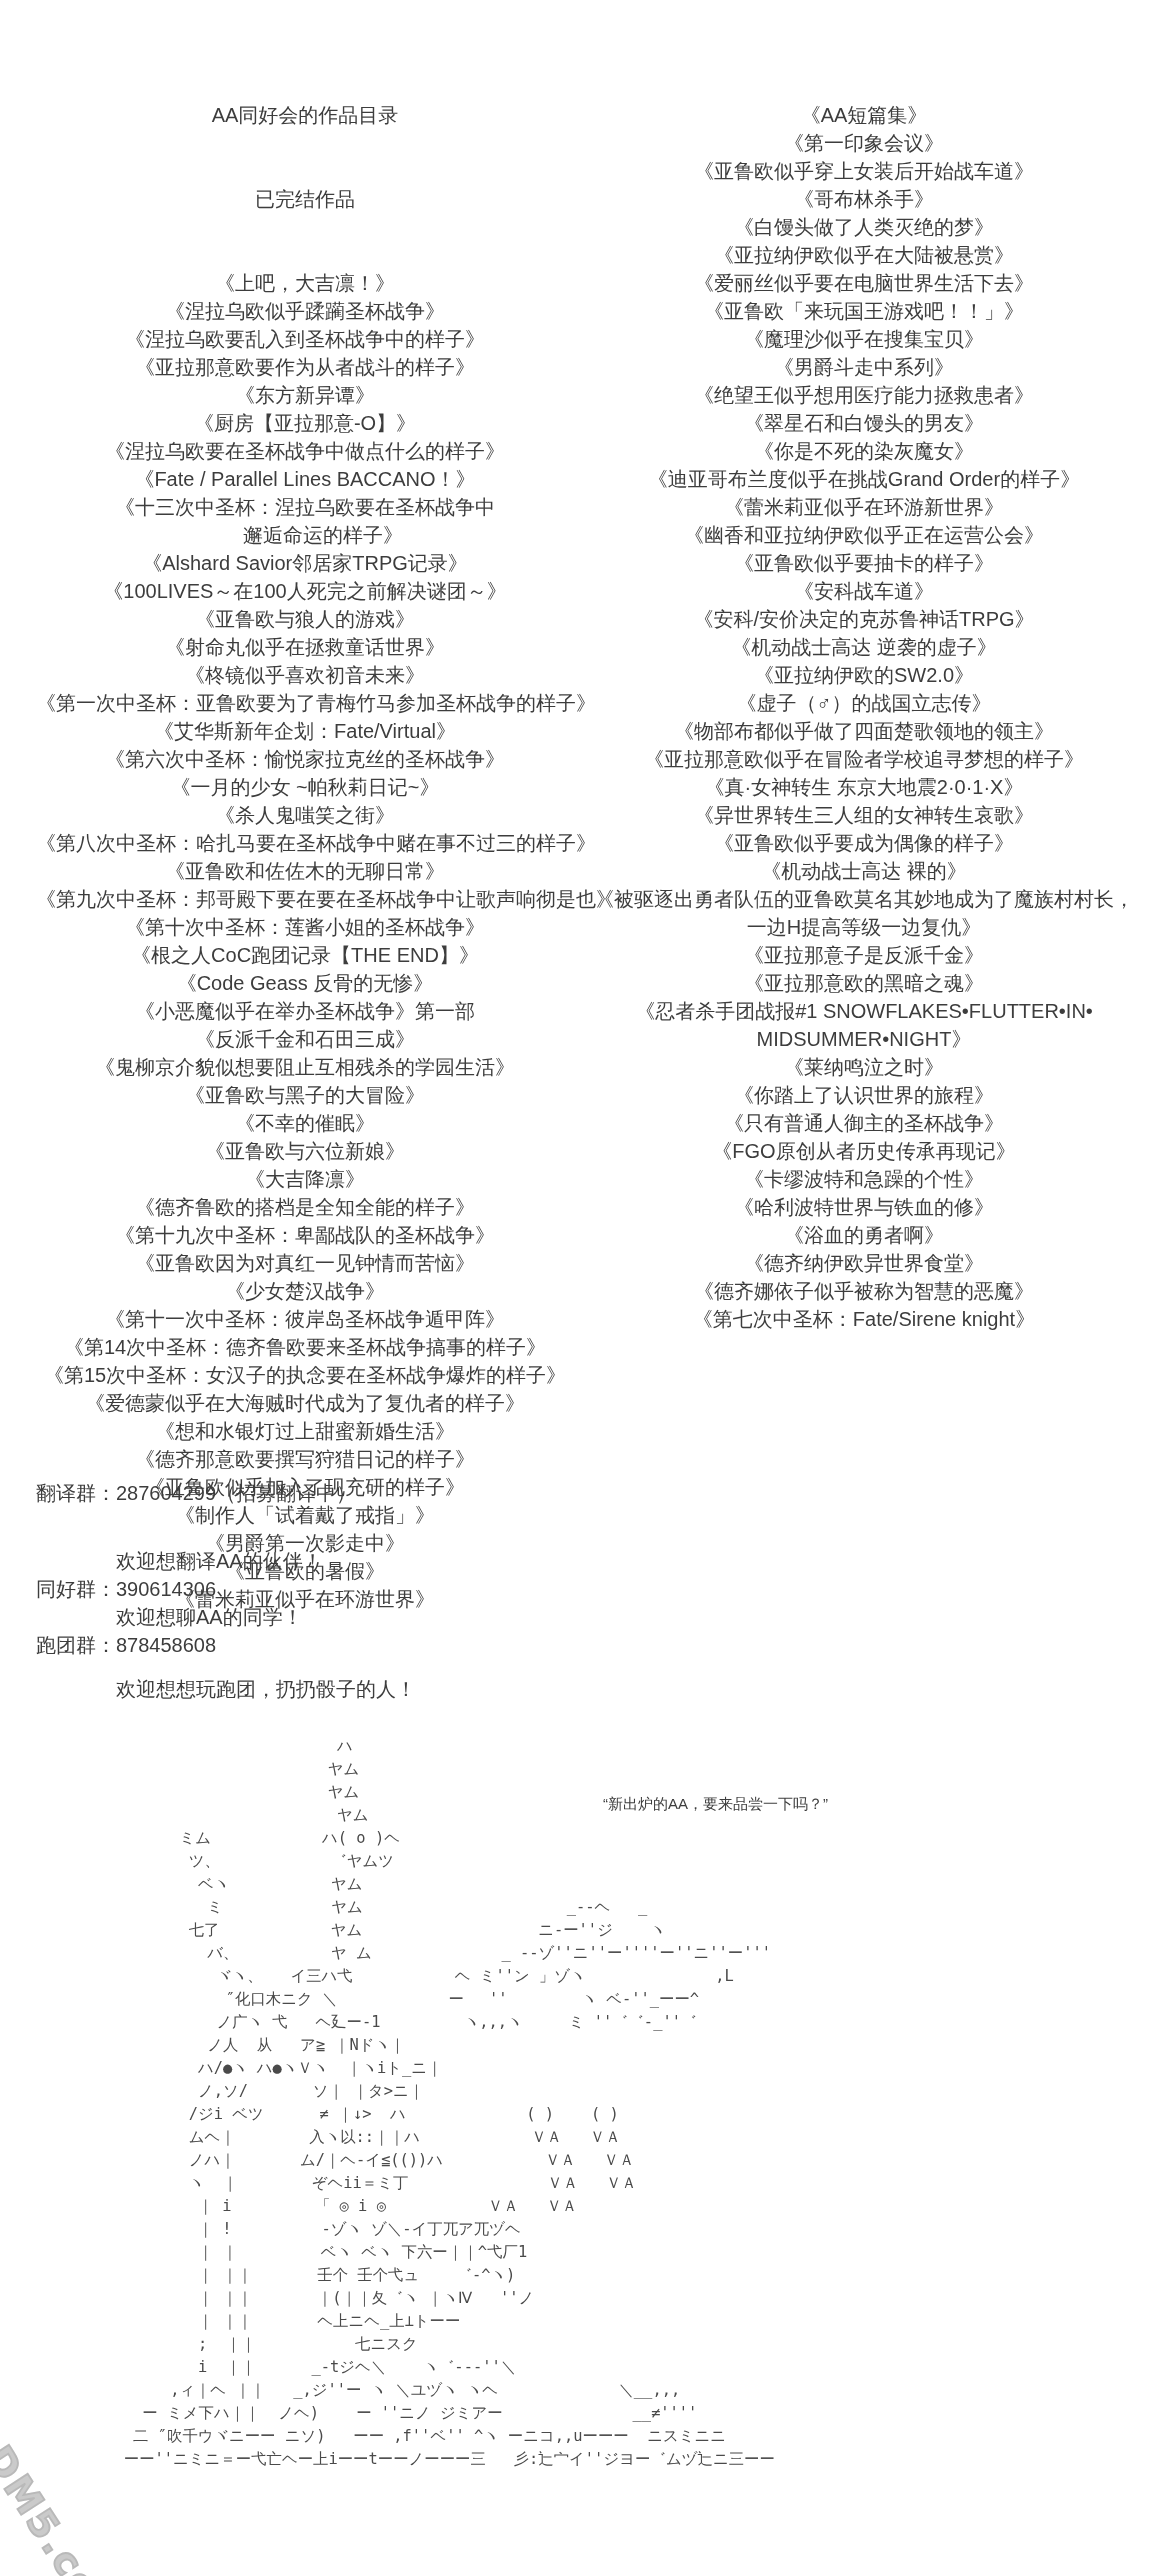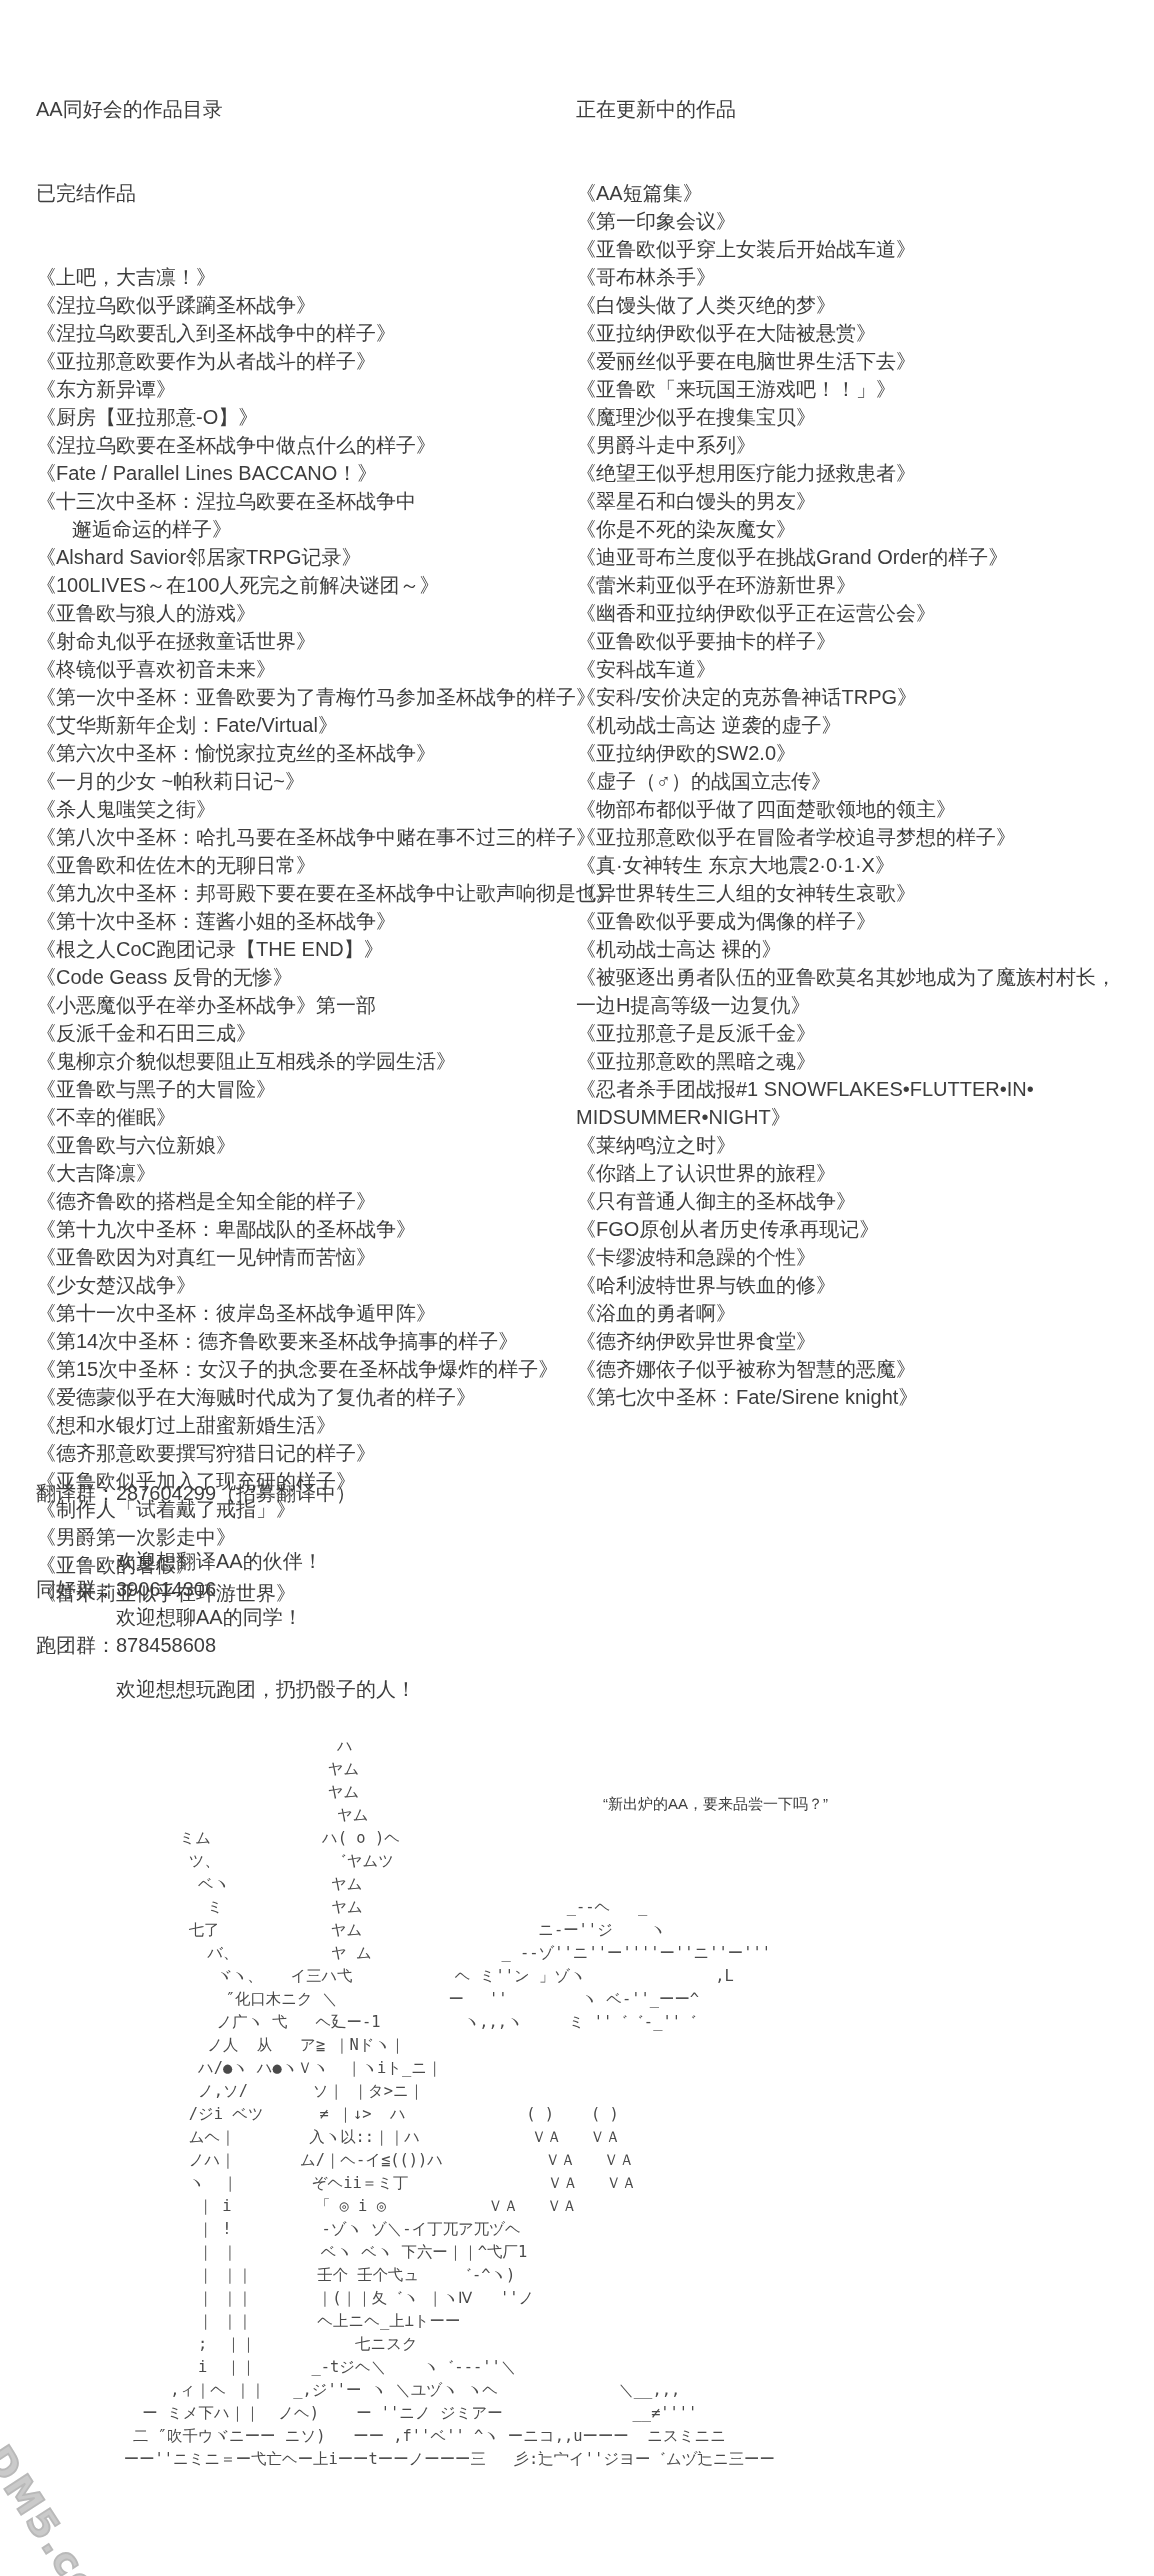--- a/index.html
+++ b/index.html
@@ -10,24 +10,25 @@
   body {
     position: relative;
     width: 1154px;
     height: 2576px;
     overflow: hidden;
     font-family: "Liberation Sans", "DejaVu Sans", sans-serif;
     color: #3d3d3d;
   }
   .col {
     position: absolute;
-    top: 39px;
+    top: 45px;
     font-size: 20px;
     line-height: 28px;
     white-space: pre;
+    text-align: center;
   }
   .col .line {
     min-height: 28px;
     white-space: pre;
   }
   .col-left  { left: 36px;  width: 538px; }
   .col-right { left: 576px; width: 576px; }
   .qq-block {
     position: absolute;
     left: 36px;
@@ -74,21 +75,20 @@
 </head>
 <body>
 
 <div class="col col-left">
   <div class="line">AA同好会的作品目录</div>
   <div class="line">已完结作品</div>
   <div><div class="line">《上吧，大吉凛！》</div><div class="line">《涅拉乌欧似乎蹂躏圣杯战争》</div><div class="line">《涅拉乌欧要乱入到圣杯战争中的样子》</div><div class="line">《亚拉那意欧要作为从者战斗的样子》</div><div class="line">《东方新异谭》</div><div class="line">《厨房【亚拉那意-O】》</div><div class="line">《涅拉乌欧要在圣杯战争中做点什么的样子》</div><div class="line">《Fate / Parallel Lines BACCANO！》</div><div class="line">《十三次中圣杯：涅拉乌欧要在圣杯战争中</div><div class="line" style="padding-left: 1.8em;">邂逅命运的样子》</div><div class="line">《Alshard Savior邻居家TRPG记录》</div><div class="line">《100LIVES～在100人死完之前解决谜团～》</div><div class="line">《亚鲁欧与狼人的游戏》</div><div class="line">《射命丸似乎在拯救童话世界》</div><div class="line">《柊镜似乎喜欢初音未来》</div><div class="line">《第一次中圣杯：亚鲁欧要为了青梅竹马参加圣杯战争的样子》</div><div class="line">《艾华斯新年企划：Fate/Virtual》</div><div class="line">《第六次中圣杯：愉悦家拉克丝的圣杯战争》</div><div class="line">《一月的少女 ~帕秋莉日记~》</div><div class="line">《杀人鬼嗤笑之街》</div><div class="line">《第八次中圣杯：哈扎马要在圣杯战争中赌在事不过三的样子》</div><div class="line">《亚鲁欧和佐佐木的无聊日常》</div><div class="line">《第九次中圣杯：邦哥殿下要在要在圣杯战争中让歌声响彻是也》</div><div class="line">《第十次中圣杯：莲酱小姐的圣杯战争》</div><div class="line">《根之人CoC跑团记录【THE END】》</div><div class="line">《Code Geass 反骨的无惨》</div><div class="line">《小恶魔似乎在举办圣杯战争》第一部</div><div class="line">《反派千金和石田三成》</div><div class="line">《鬼柳京介貌似想要阻止互相残杀的学园生活》</div><div class="line">《亚鲁欧与黑子的大冒险》</div><div class="line">《不幸的催眠》</div><div class="line">《亚鲁欧与六位新娘》</div><div class="line">《大吉降凛》</div><div class="line">《德齐鲁欧的搭档是全知全能的样子》</div><div class="line">《第十九次中圣杯：卑鄙战队的圣杯战争》</div><div class="line">《亚鲁欧因为对真红一见钟情而苦恼》</div><div class="line">《少女楚汉战争》</div><div class="line">《第十一次中圣杯：彼岸岛圣杯战争遁甲阵》</div><div class="line">《第14次中圣杯：德齐鲁欧要来圣杯战争搞事的样子》</div><div class="line">《第15次中圣杯：女汉子的执念要在圣杯战争爆炸的样子》</div><div class="line">《爱德蒙似乎在大海贼时代成为了复仇者的样子》</div><div class="line">《想和水银灯过上甜蜜新婚生活》</div><div class="line">《德齐那意欧要撰写狩猎日记的样子》</div><div class="line">《亚鲁欧似乎加入了现充研的样子》</div><div class="line">《制作人「试着戴了戒指」》</div><div class="line">《男爵第一次影走中》</div><div class="line">《亚鲁欧的暑假》</div><div class="line">《蕾米莉亚似乎在环游世界》</div></div>
 </div>
 
 <div class="col col-right">
-  <div class="line">正在更新中的作品</div>
   <div><div class="line">《AA短篇集》</div><div class="line">《第一印象会议》</div><div class="line">《亚鲁欧似乎穿上女装后开始战车道》</div><div class="line">《哥布林杀手》</div><div class="line">《白馒头做了人类灭绝的梦》</div><div class="line">《亚拉纳伊欧似乎在大陆被悬赏》</div><div class="line">《爱丽丝似乎要在电脑世界生活下去》</div><div class="line">《亚鲁欧「来玩国王游戏吧！！」》</div><div class="line">《魔理沙似乎在搜集宝贝》</div><div class="line">《男爵斗走中系列》</div><div class="line">《绝望王似乎想用医疗能力拯救患者》</div><div class="line">《翠星石和白馒头的男友》</div><div class="line">《你是不死的染灰魔女》</div><div class="line">《迪亚哥布兰度似乎在挑战Grand Order的样子》</div><div class="line">《蕾米莉亚似乎在环游新世界》</div><div class="line">《幽香和亚拉纳伊欧似乎正在运营公会》</div><div class="line">《亚鲁欧似乎要抽卡的样子》</div><div class="line">《安科战车道》</div><div class="line">《安科/安价决定的克苏鲁神话TRPG》</div><div class="line">《机动战士高达 逆袭的虚子》</div><div class="line">《亚拉纳伊欧的SW2.0》</div><div class="line">《虚子（♂）的战国立志传》</div><div class="line">《物部布都似乎做了四面楚歌领地的领主》</div><div class="line">《亚拉那意欧似乎在冒险者学校追寻梦想的样子》</div><div class="line">《真·女神转生 东京大地震2·0·1·X》</div><div class="line">《异世界转生三人组的女神转生哀歌》</div><div class="line">《亚鲁欧似乎要成为偶像的样子》</div><div class="line">《机动战士高达 裸的》</div><div class="line">《被驱逐出勇者队伍的亚鲁欧莫名其妙地成为了魔族村村长，</div><div class="line">一边H提高等级一边复仇》</div><div class="line">《亚拉那意子是反派千金》</div><div class="line">《亚拉那意欧的黑暗之魂》</div><div class="line">《忍者杀手团战报#1 SNOWFLAKES•FLUTTER•IN•</div><div class="line">MIDSUMMER•NIGHT》</div><div class="line">《莱纳鸣泣之时》</div><div class="line">《你踏上了认识世界的旅程》</div><div class="line">《只有普通人御主的圣杯战争》</div><div class="line">《FGO原创从者历史传承再现记》</div><div class="line">《卡缪波特和急躁的个性》</div><div class="line">《哈利波特世界与铁血的修》</div><div class="line">《浴血的勇者啊》</div><div class="line">《德齐纳伊欧异世界食堂》</div><div class="line">《德齐娜依子似乎被称为智慧的恶魔》</div><div class="line">《第七次中圣杯：Fate/Sirene knight》</div></div>
 </div>
 
 <div class="qq-block"><div class="line">翻译群：287604299（招募翻译中）</div><div class="line" style="padding-left: 4em; margin-top: 40px;">欢迎想翻译AA的伙伴！</div><div class="line">同好群：390614306</div><div class="line" style="padding-left: 4em;">欢迎想聊AA的同学！</div><div class="line">跑团群：878458608</div><div class="line" style="padding-left: 4em; margin-top: 16px;">欢迎想想玩跑团，扔扔骰子的人！</div></div>
 
 <div class="aa-quote">“新出炉的AA，要来品尝一下吗？”</div>
 
 <pre class="aa-art">                          ハ
                          ヤム
                          ヤム

